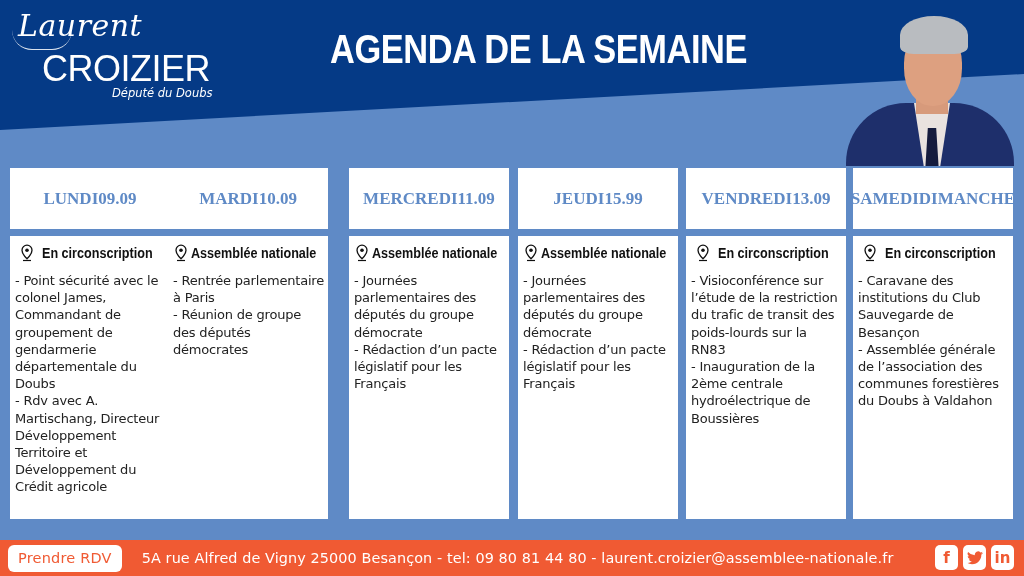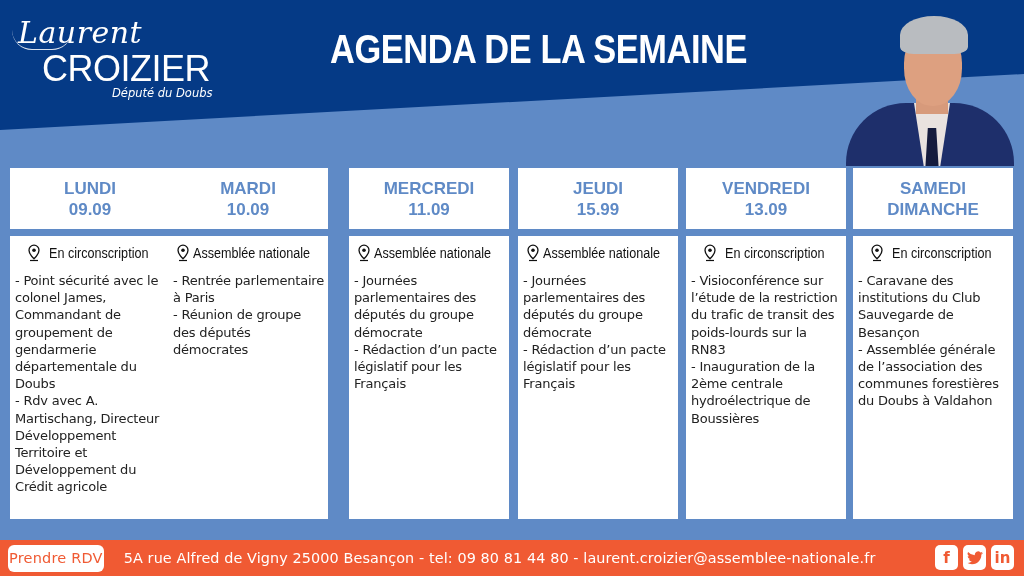--- a/index.html
+++ b/index.html
@@ -13,21 +13,21 @@
     position: absolute; left: 0; top: 0; width: 1024px; height: 135px;
     background: #053a86;
     clip-path: polygon(0 0, 100% 0, 100% 74px, 0 130px);
   }
   .logo {
     position: absolute; left: 12px; top: 8px; width: 210px; height: 95px; color: #fff;
   }
   .logo .first {
     position: absolute; left: 6px; top: 0px;
     font-family: "DejaVu Serif", serif; font-style: italic; font-size: 30px;
-    letter-spacing: 0.5px; font-weight: normal; margin-top: 7px;
+    letter-spacing: 0.5px; font-weight: normal;
   }
   .logo .swoosh {
     position: absolute; left: 0; top: 22px; width: 60px; height: 20px;
     border-bottom: 1.5px solid #fff; border-radius: 0 0 60px 60px; opacity: .85;
   }
   .logo .last {
     position: absolute; left: 30px; top: 40px;
     font-family: "Liberation Sans", sans-serif; font-size: 36px; letter-spacing: -0.5px;
   }
   .logo .role {
@@ -63,50 +63,49 @@
     background: #dda080; border-radius: 45% 45% 48% 48%;
   }
   .portrait .hair {
     position: absolute; left: 58px; top: 8px; width: 68px; height: 38px;
     background: #b9bcc0; border-radius: 50% 50% 20% 20%;
   }
   .col {
     position: absolute; top: 168px; width: 160px;
   }
   .day-card {
-    height: 61px; background: #fff; display: flex; flex-direction: column;
+    height: 61px; background: #fff; display: flex; flex-direction: row;
     align-items: center; justify-content: center; color: #5f8ac6;
-    font-family: Liberation Sans, sans-serif; font-weight: bold; font-size: 17px; line-height: 21px;
+    font-family: Liberation Serif, serif; font-weight: bold; font-size: 17px; line-height: 21px;
     text-align: right;
   }
   .body-card {
     position: absolute; top: 68px; left: 0; width: 160px; height: 283px; background: #fff;
   }
   .loc {
     position: absolute; top: 7px; left: 6px; right: 4px; height: 20px;
     display: flex; align-items: center; gap: 3px;
-    font-family: "Liberation Sans", sans-serif; font-weight: normal; font-size: 14px; color: #111;
+    font-family: "Liberation Sans", sans-serif; font-weight: bold; font-size: 14px; color: #111;
     white-space: nowrap;
-    justify-content: center;
   }
   .loc.circ { gap: 8px; left: 10px; }
   .loc .pin { width: 14px; height: 18px; flex: 0 0 14px; }
   .loc span.txt { transform: scaleX(0.9); transform-origin: left center; display: inline-block; }
   .events {
     position: absolute; top: 36px; left: 5px; right: 3px;
     font-family: "DejaVu Sans", sans-serif; font-size: 13px; line-height: 17.2px; color: #222;
     letter-spacing: -0.2px;
   }
   .events div { white-space: pre-line; }
   .footer {
     position: absolute; left: 0; top: 540px; width: 1024px; height: 36px; background: #f05a33;
     display: flex; align-items: center;
   }
   .rdv {
-    margin-left: 8px; height: 27px; padding: 0 1px; background: #fff; border-radius: 6px;
+    margin-left: 8px; height: 27px; padding: 0 10px; background: #fff; border-radius: 6px;
     color: #f05a33; font-family: "DejaVu Sans", sans-serif; font-size: 14.5px;
     display: flex; align-items: center; letter-spacing: 0.2px;
   }
   .contact {
     margin-left: 20px; color: #fff; font-family: "DejaVu Sans", sans-serif; font-size: 14.4px;
     white-space: nowrap; letter-spacing: 0.1px;
   }
   .socials { position: absolute; right: 10px; top: 5px; display: flex; gap: 5px; }
   .soc {
     width: 23px; height: 25px; background: #fff; border-radius: 5px; color: #f05a33;

